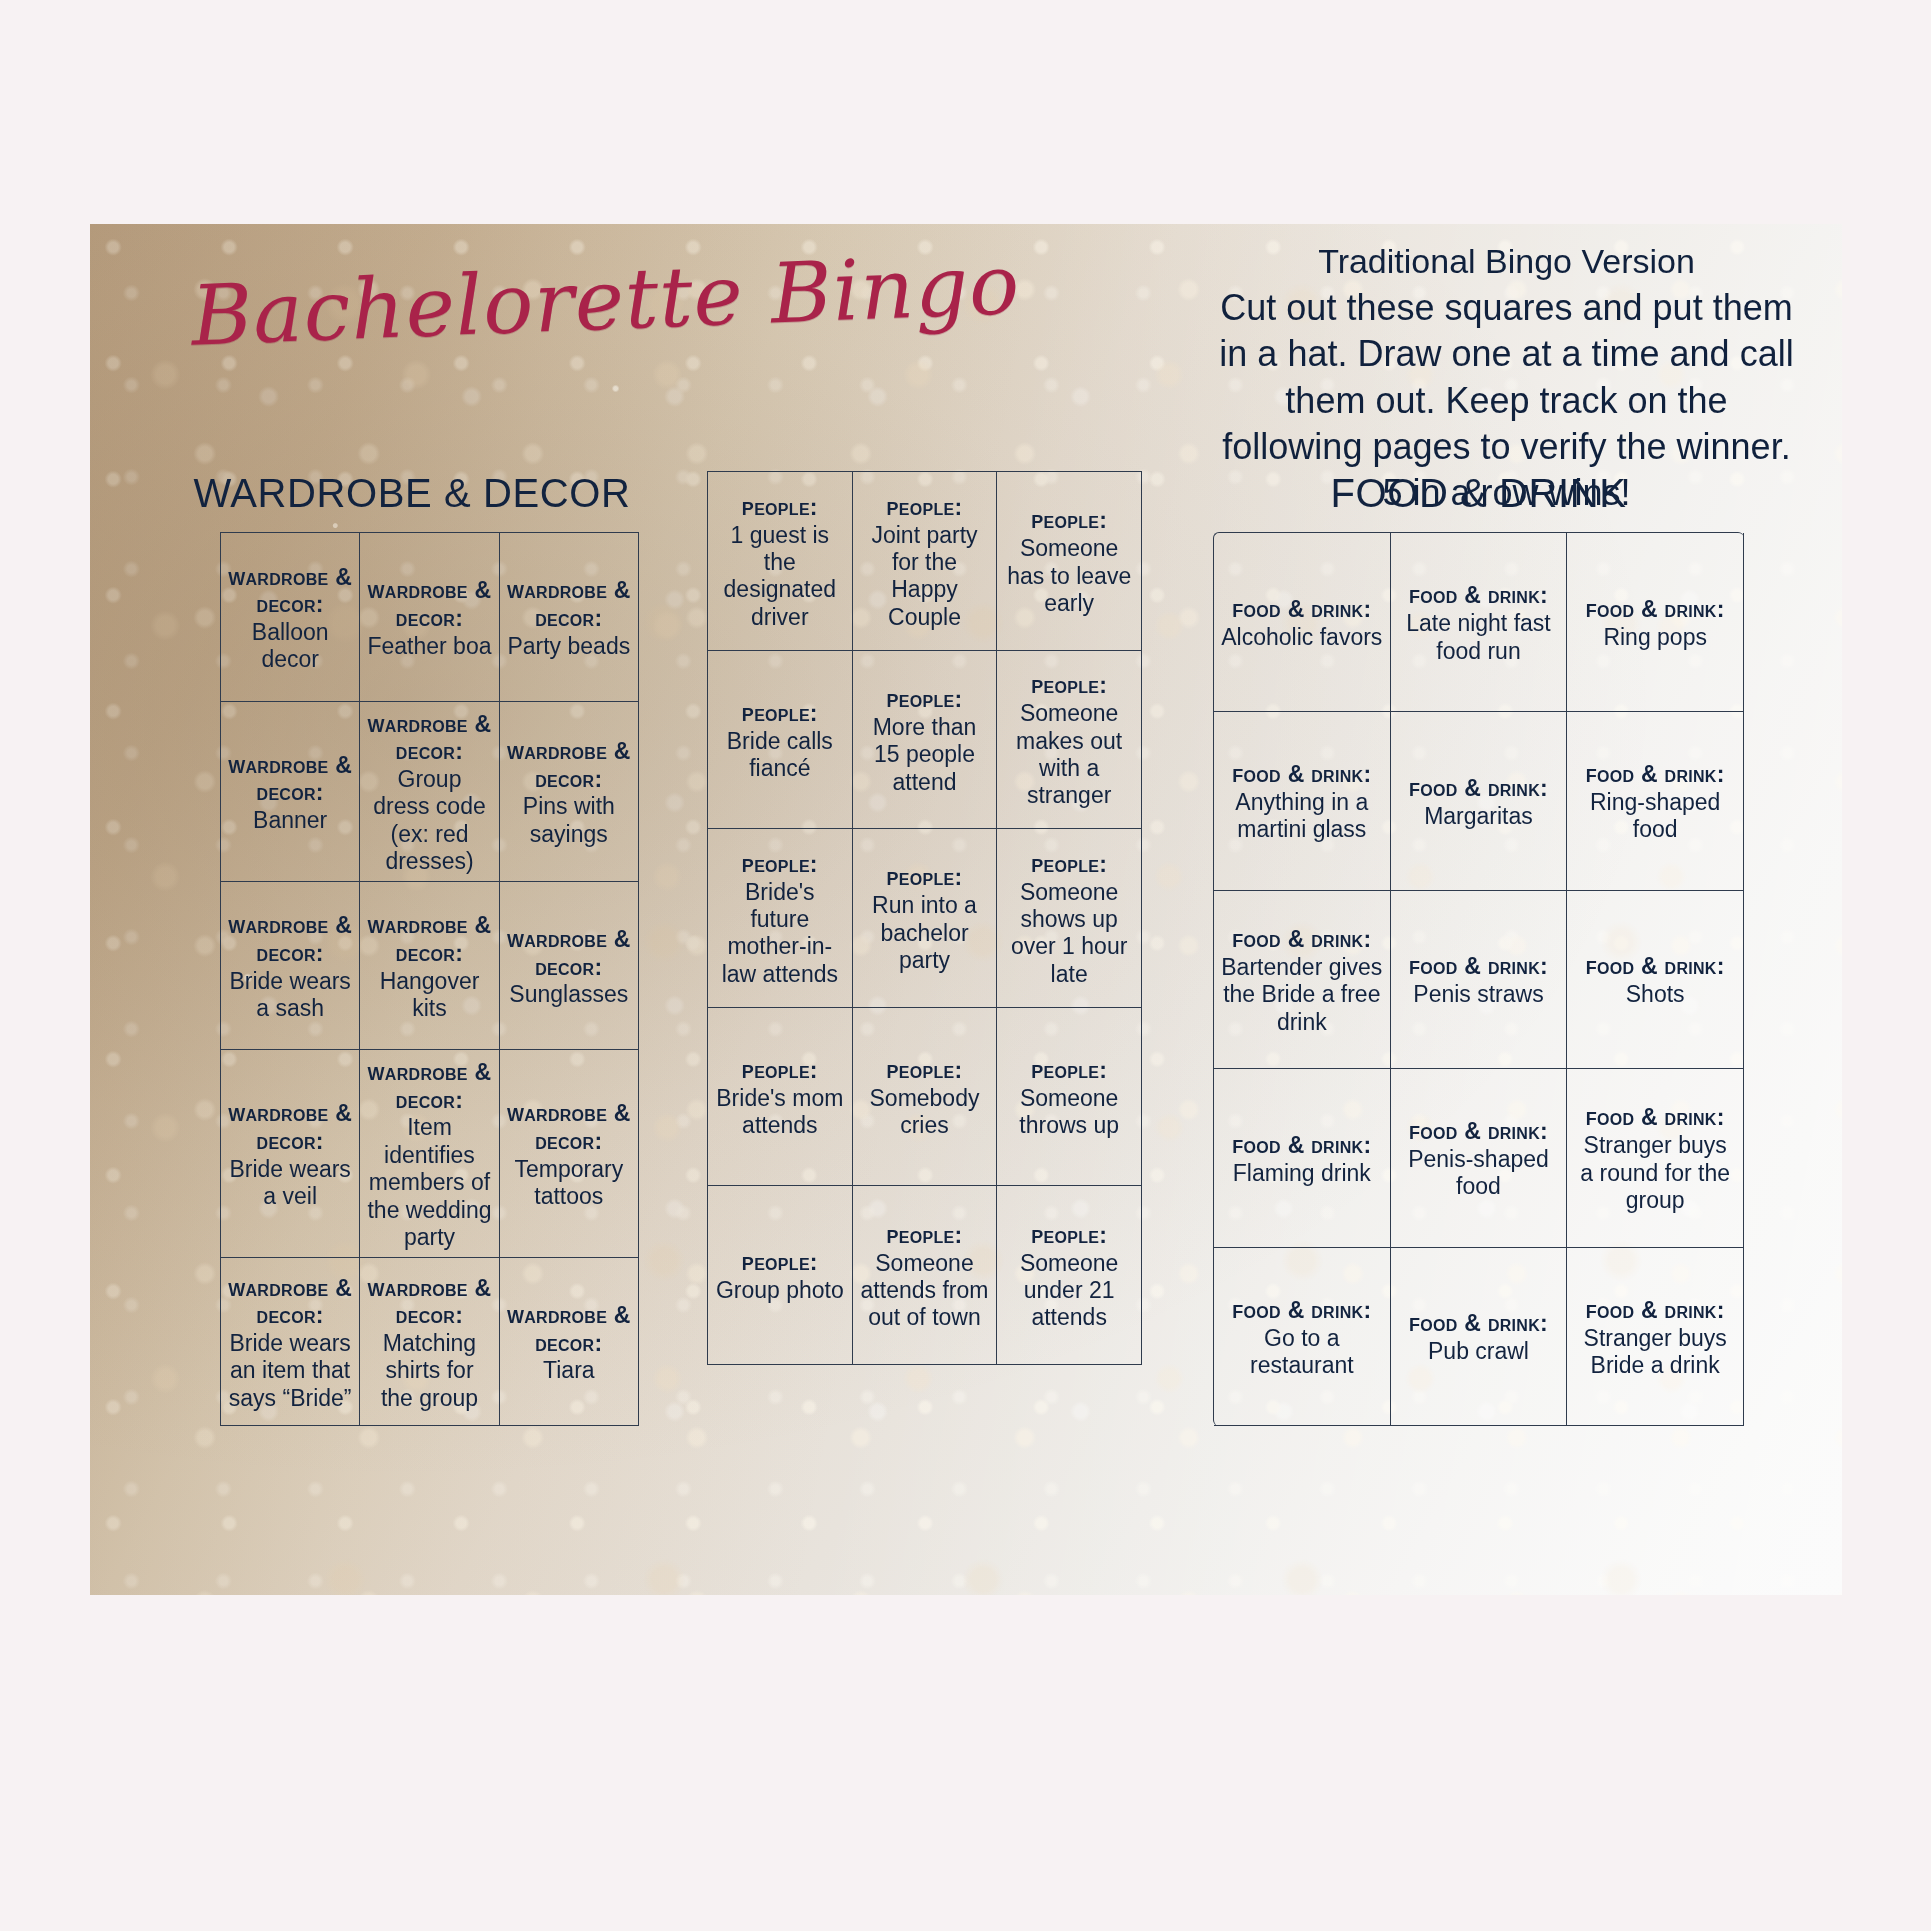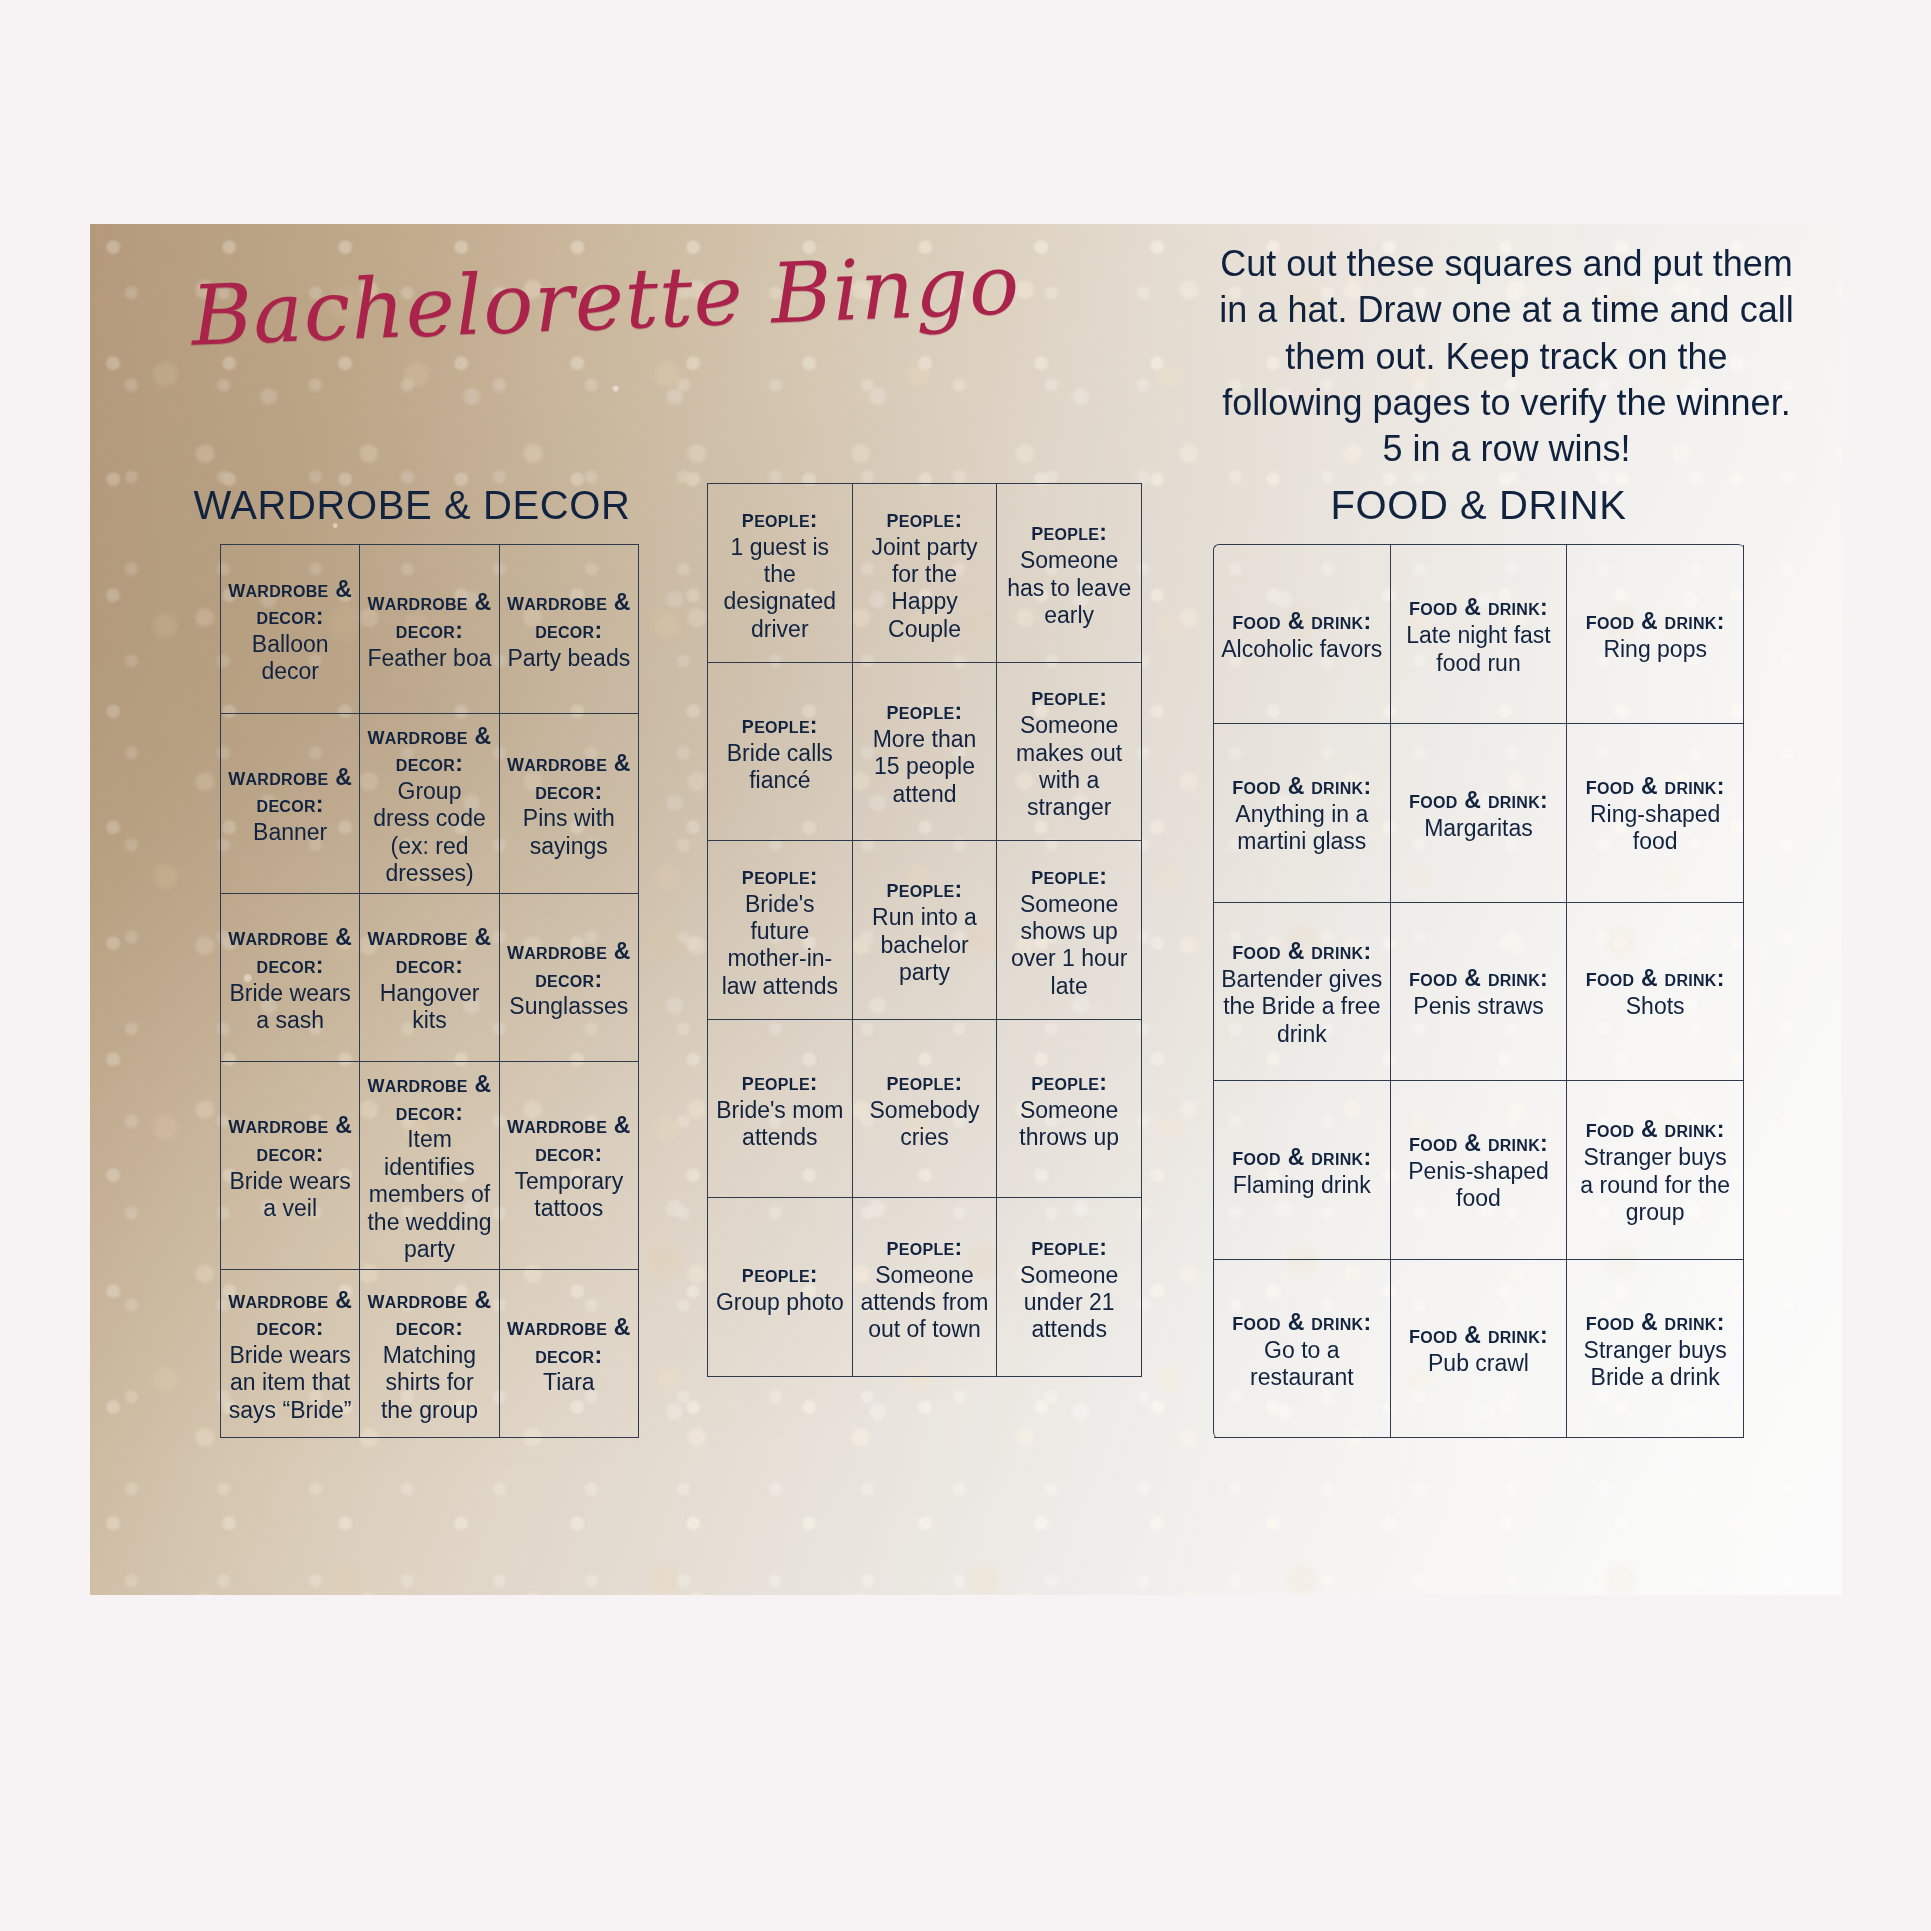--- a/index.html
+++ b/index.html
@@ -92,21 +92,21 @@
 
   
   .columns {
     position: absolute;
     left: 0;
     top: 243px;
     width: 100%;
   }
   .col {
     position: absolute;
-    top: 16px;
+    top: 4px;
     padding-left: 13px;
   }
   .col-head {
     color: #12233f;
     font-size: 40px;
     letter-spacing: 0.6px;
     text-align: center;
     margin-bottom: 16.4px;
     white-space: nowrap;
   }
@@ -164,20 +164,21 @@
 <div id="sheet">
   <div class="glitter g1"></div>
   <div class="glitter g2"></div>
   <div class="glitter g3"></div>
   <div class="glitter vignette"></div>
 
   <div class="content">
     <div id="title-script">Bachelorette Bingo</div>
 
     <div id="intro">
+      <div class="intro-title">Traditional Bingo Version</div>
       <div class="intro-body">Cut out these squares and put them in a hat. Draw one at a time and call them out. Keep track on the following pages to verify the winner. 5 in a row wins!</div>
     </div>
 
     <div class="columns">
       <div class="col" id="col-wardrobe">
         <div class="col-head">WARDROBE &amp; DECOR</div>
         <div class="grid" id="grid-wardrobe">
             <div class="cell">
               <div class="cat">Wardrobe &amp; Decor:</div>
               <div class="txt">Balloon decor</div>

